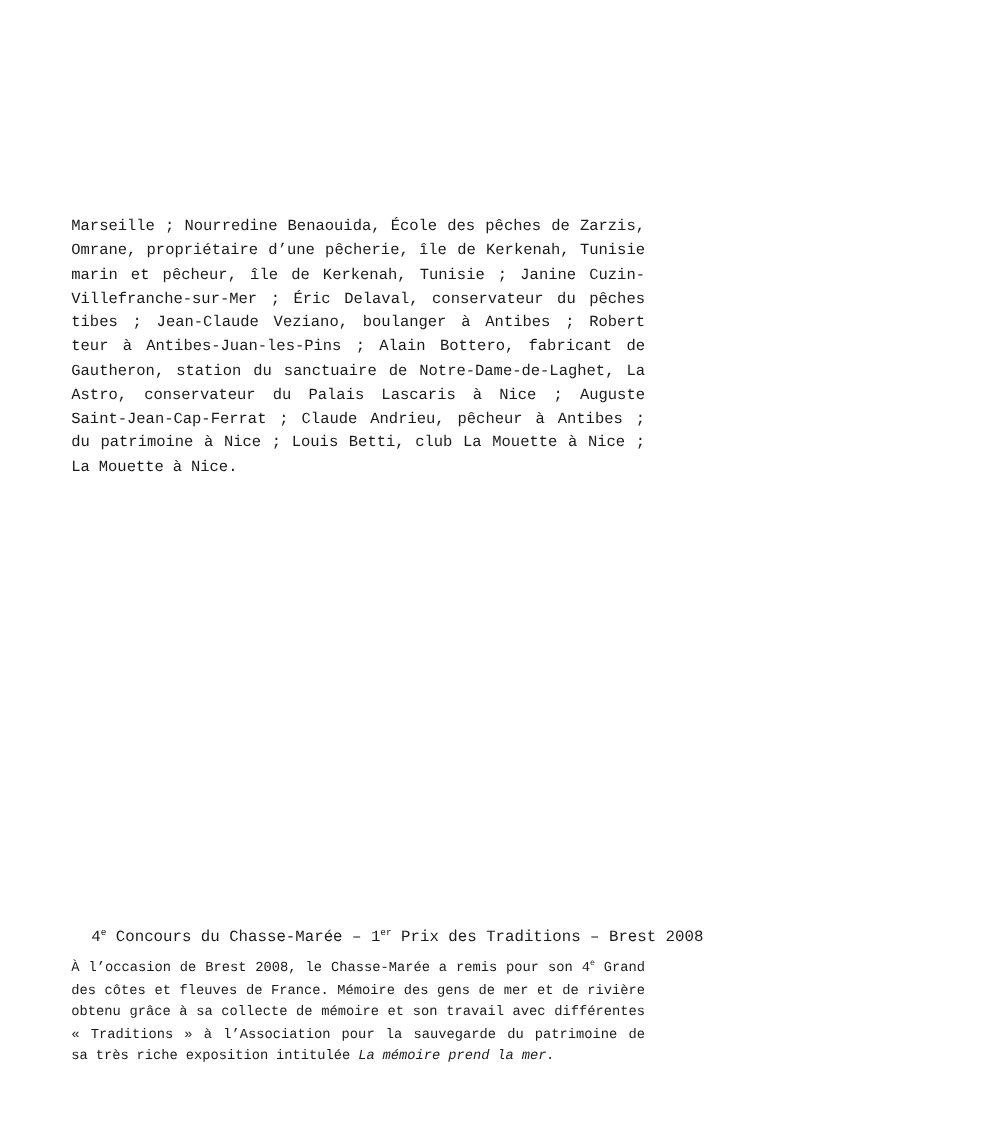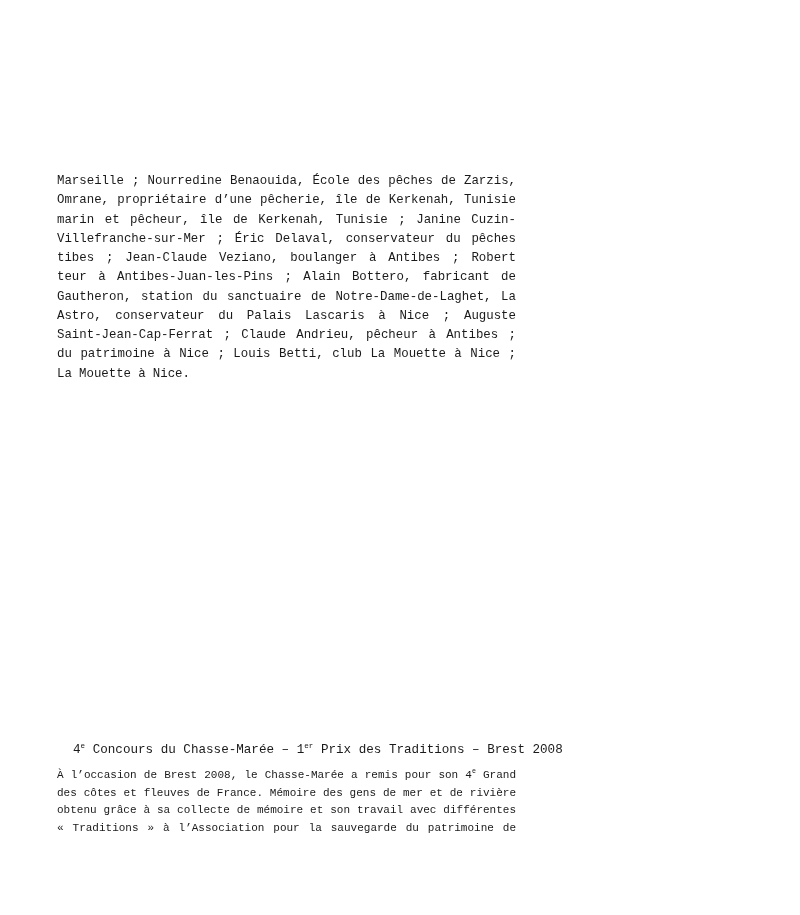--- a/index.html
+++ b/index.html
@@ -91,15 +91,16 @@
     <div class="line last">La Mouette à Nice.</div>
   </div>
 
   <div class="award-heading"><span>4</span><span class="seg-sup">e</span><span> Concours du Chasse-Marée – 1</span><span class="seg-sup">er</span><span> Prix des Traditions – Brest 2008</span></div>
 
   <div class="award-body">
     <div class="bline"><span>À l’occasion de Brest 2008, le Chasse-Marée a remis pour son 4</span><span class="seg-sup">e</span><span> Grand concours « Marins</span></div>
     <div class="bline"><span>des côtes et fleuves de France. Mémoire des gens de mer et de rivière », le 1</span><span class="seg-sup">er</span><span> prix, catégorie</span></div>
     <div class="bline"><span>obtenu grâce à sa collecte de mémoire et son travail avec différentes écoles de la région, pour</span></div>
     <div class="bline"><span>« Traditions » à l’Association pour la sauvegarde du patrimoine de Villefranche-sur-Mer,</span></div>
+    <div class="bline last"><span>sa très riche exposition intitulée </span><span class="seg-i">La mémoire prend la mer.</span></div>
   </div>
 
 </div>
 
 </body></html>

